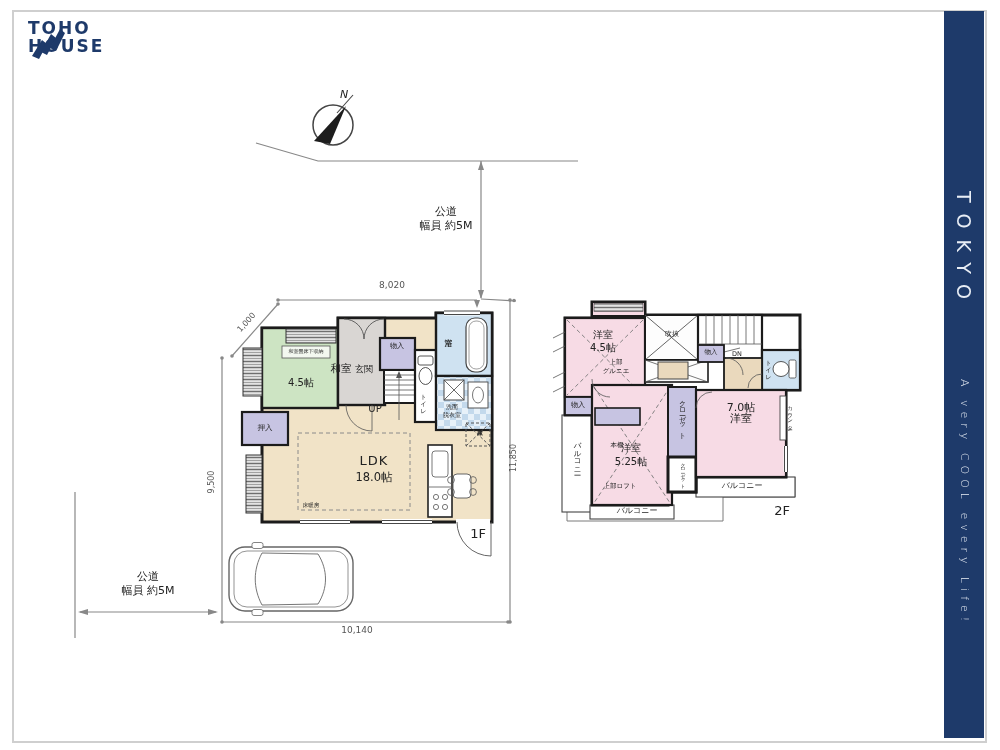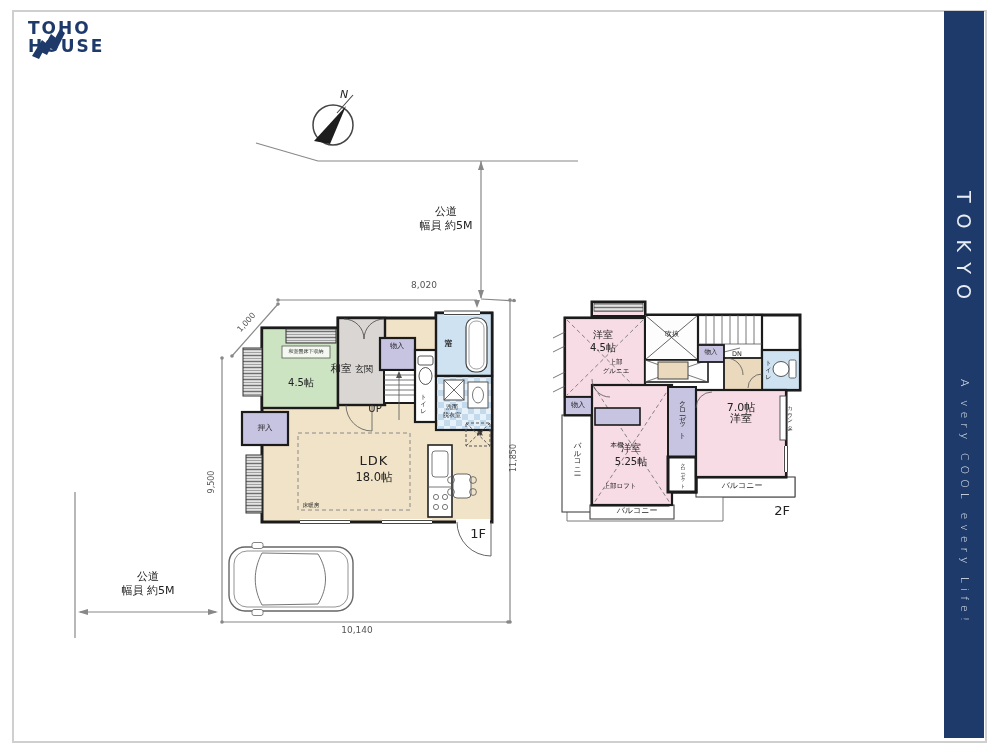--- a/index.html
+++ b/index.html
@@ -253,21 +253,21 @@
     </g>
   </svg>
 
   <div class="lb" style="left:344px;top:95px;font-size:11px;font-style:italic;">N</div>
 
   <div class="lb" style="left:446px;top:212px;font-size:11px;">公道</div>
   <div class="lb" style="left:446px;top:226px;font-size:11px;">幅員 約5M</div>
   <div class="lb" style="left:148px;top:577px;font-size:11px;">公道</div>
   <div class="lb" style="left:148px;top:591px;font-size:11px;">幅員 約5M</div>
 
-  <div class="lb dim" style="left:392px;top:286px;font-size:9px;margin-left:32px;">8,020</div>
+  <div class="lb dim" style="left:392px;top:286px;font-size:9px;">8,020</div>
   <div class="lb dim r48" style="left:247px;top:323px;font-size:8px;">1,000</div>
   <div class="lb dim r90" style="left:212px;top:482px;font-size:8px;">9,500</div>
   <div class="lb dim r90" style="left:514px;top:458px;font-size:8px;">11,850</div>
   <div class="lb dim" style="left:357px;top:631px;font-size:9px;">10,140</div>
 
   <div class="lb" style="left:306px;top:352px;font-size:5px;">和室畳床下収納</div>
   <div class="lb" style="left:301px;top:369px;font-size:10.5px;margin-left:40px;">和室</div>
   <div class="lb" style="left:301px;top:382px;font-size:10px;">4.5帖</div>
   <div class="lb" style="left:364px;top:370px;font-size:9px;">玄関</div>
   <div class="lb" style="left:397px;top:347px;font-size:7px;">物入</div>

